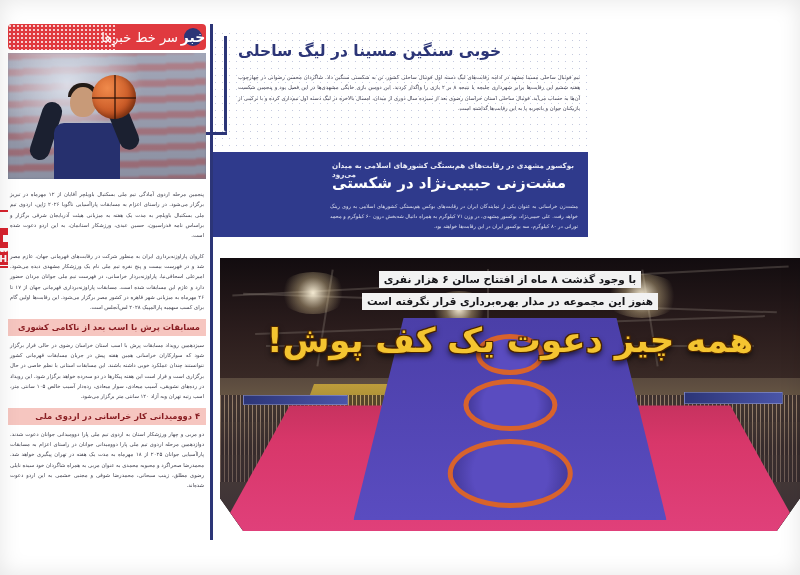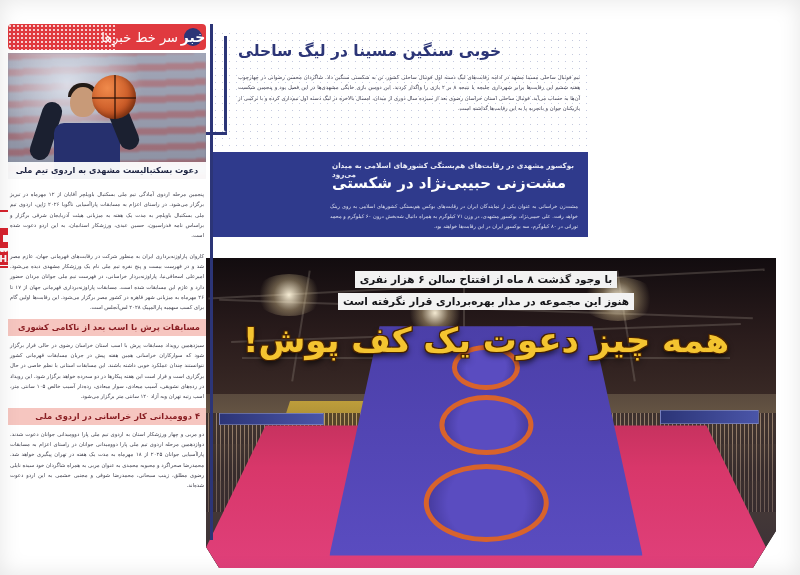--- a/index.html
+++ b/index.html
@@ -168,22 +168,22 @@
     position: absolute; top: 86px; left: 6px; width: 16px; height: 20px;
     background: #cf9a7e; border-radius: 3px;
   }
   #boxer-photo .fig-arm {
     position: absolute; top: 14px; left: 21px; width: 7px; height: 36px;
     background: #e0b193; border-radius: 4px;
   }
 
   
   #mainphoto {
-    position: absolute; top: 258px; right: 24px;
-    width: 580px; height: 310px;
+    position: absolute; top: 258px; right: 0;
+    width: 580px; height: 273px;
     overflow: hidden;
     clip-path: polygon(0 0, 100% 0, 100% 88%, 96% 100%, 4% 100%, 0 88%);
     background: #1a1014;
   }
   .arena-roof {
     position: absolute; top: 0; right: 0; left: 0; height: 46%;
     background:
       linear-gradient(180deg, #120c0f 0%, #2a1c1c 55%, #3a2a26 100%);
   }
   .truss {
@@ -515,21 +515,20 @@
     </div>
 
     <div class="sb-photo">
       <div class="bg-blur"></div>
       <div class="player-arm-l"></div>
       <div class="player-body"></div>
       <div class="player-hair"></div>
       <div class="player-head"></div>
       <div class="player-arm-r"></div>
       <div class="ball"></div>
-      <div class="caption">دعوت بسکتبالیست مشهدی به اردوی تیم ملی</div>
     </div>
 
     <div class="sb-item">
       <div class="sb-text">پنجمین مرحله اردوی آمادگی تیم ملی بسکتبال باویلچر آقایان از ۱۲ مهرماه در تبریز برگزار می‌شود. در راستای اعزام به مسابقات پاراآسیایی ناگویا ۲۰۲۶ ژاپن، اردوی تیم ملی بسکتبال باویلچر به مدت یک هفته به میزبانی هیئت آذربایجان شرقی برگزار و براساس نامه فدراسیون، حسین عبدی، ورزشکار استانمان، به این اردو دعوت شده است.</div>
     </div>
 
     <div class="sb-item">
       <div class="sb-text">کاروان پاراوزنه‌برداری ایران به منظور شرکت در رقابت‌های قهرمانی جهان، عازم مصر شد و در فهرست بیست و پنج نفره تیم ملی نام یک ورزشکار مشهدی دیده می‌شود. امیرعلی اسحاقی‌نیا، پاراوزنه‌بردار خراسانی، در فهرست تیم ملی جوانان مردان حضور دارد و عازم این مسابقات شده است. مسابقات پاراوزنه‌برداری قهرمانی جهان از ۱۷ تا ۲۶ مهرماه به میزبانی شهر قاهره در کشور مصر برگزار می‌شود. این رقابت‌ها اولین گام برای کسب سهمیه پارالمپیک ۲۰۲۸ لس‌آنجلس است.</div>
     </div>
 

